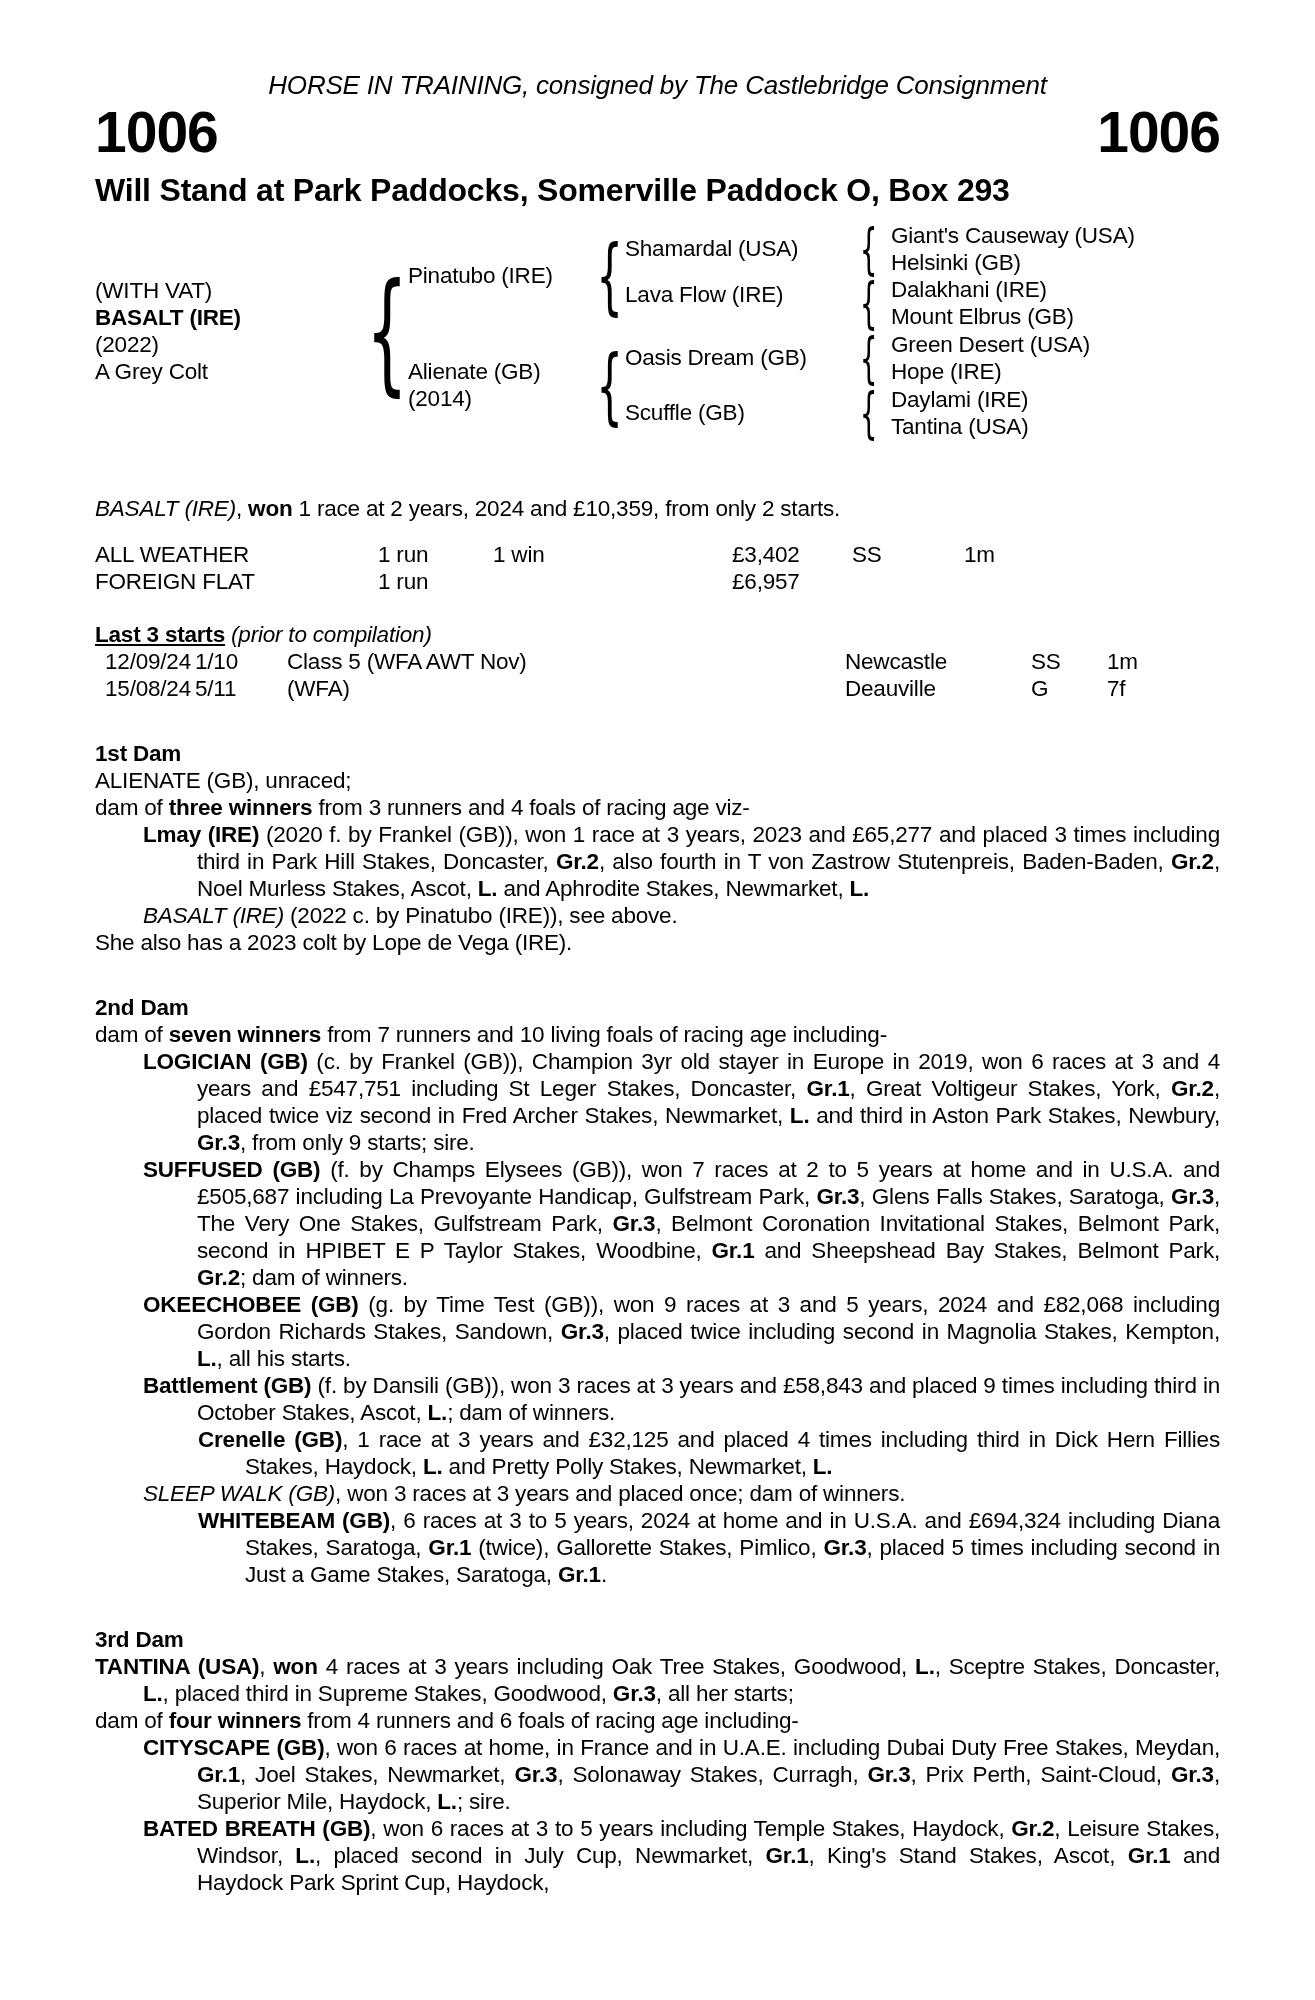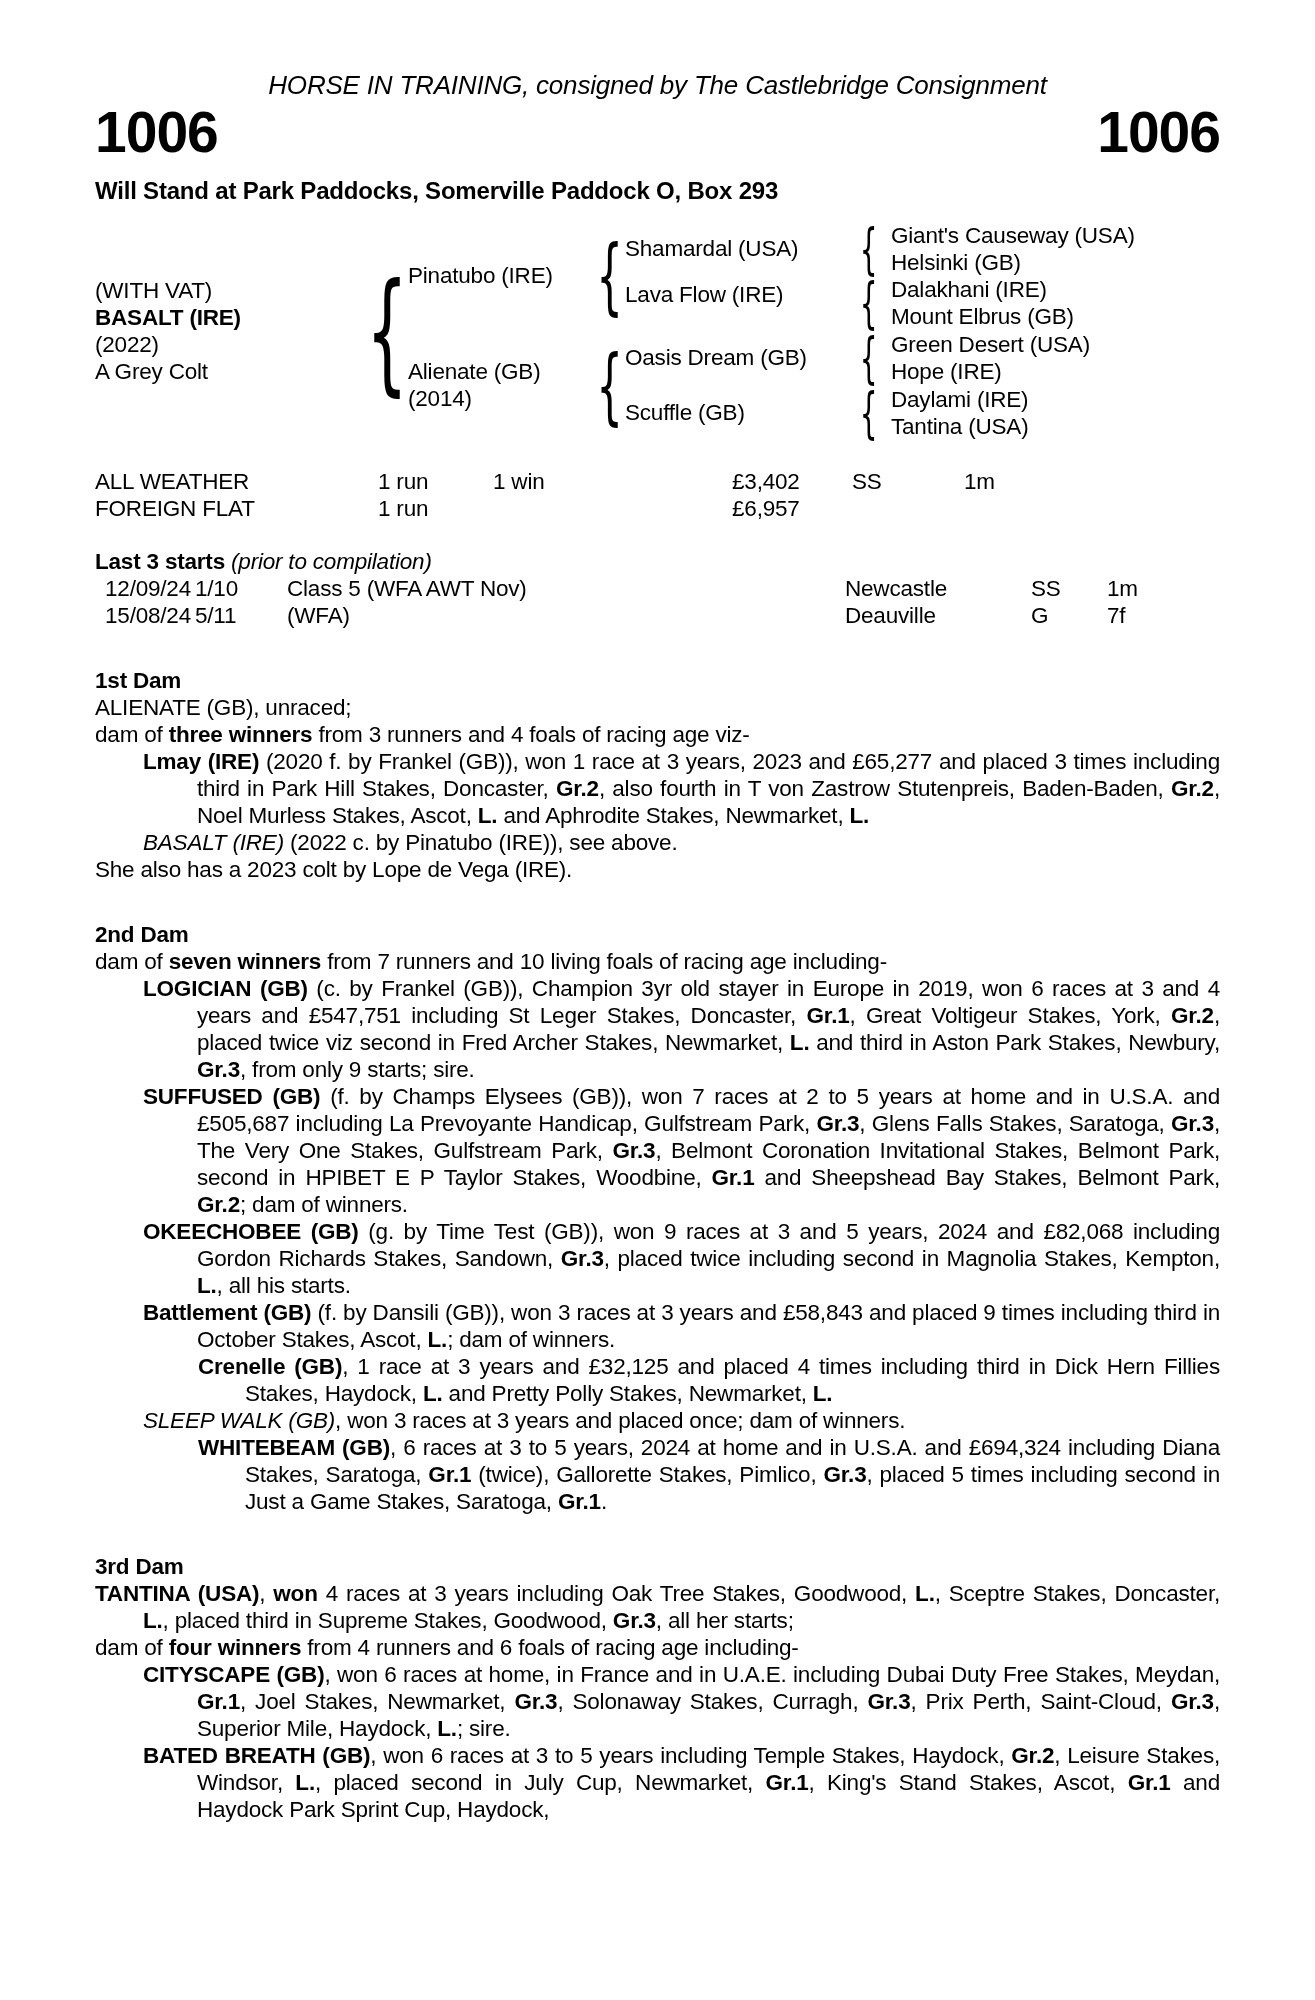--- a/index.html
+++ b/index.html
@@ -13,21 +13,21 @@
 
   .consignment-title{
     margin-top:70px; text-align:center; font-style:italic;
     font-size:26px; line-height:30px;
   }
   .lot-row{
     display:flex; justify-content:space-between; align-items:flex-start;
     margin-top:4px; font-size:57px; font-weight:bold; line-height:1;
     letter-spacing:-1px;
   }
-  .stand-note{margin-top:16px; font-size:24px; font-weight:bold;}
+  .stand-note{margin-top:16px; font-size:32px; font-weight:bold;}
 
   
   .pedigree-tree{position:relative; height:235px; margin-top:10px;}
   .ped-name{position:absolute; white-space:nowrap;}
   .ped-bold{font-weight:bold;}
   .brace{
     position:absolute; line-height:1; font-weight:400;
     transform:scaleX(.5); transform-origin:center;
     display:flex; align-items:center; justify-content:center;
     font-family:"DejaVu Sans",sans-serif;
@@ -44,21 +44,21 @@
   .stats-table{margin-top:19px;}
   .stats-row{position:relative; height:27px;}
   .stats-row .c0{position:absolute; left:0;}
   .stats-row .c1{position:absolute; left:283px;}
   .stats-row .c2{position:absolute; left:398px;text-align:right;}
   .stats-row .c3{position:absolute; left:637px;}
   .stats-row .c4{position:absolute; left:757px;}
   .stats-row .c5{position:absolute; left:869px;}
 
   .last-starts{margin-top:26px;}
-  .ls-heading .t{font-weight:bold;}
+  .ls-heading .t{font-weight:bold;text-decoration:underline;}
   .ls-heading .q{font-style:italic;}
   .ls-row{position:relative; height:27px;}
   .ls-row .c0{position:absolute; left:10px;}
   .ls-row .c1{position:absolute; left:100px;}
   .ls-row .c2{position:absolute; left:192px;}
   .ls-row .c3{position:absolute; left:750px;}
   .ls-row .c4{position:absolute; left:936px;}
   .ls-row .c5{position:absolute; left:1012px;}
 
   
@@ -114,20 +114,21 @@
       <span class="ped-name" style="left:796px; top:8px">Giant's Causeway (USA)</span>
       <span class="ped-name" style="left:796px; top:35px">Helsinki (GB)</span>
       <span class="ped-name" style="left:796px; top:62px">Dalakhani (IRE)</span>
       <span class="ped-name" style="left:796px; top:89px">Mount Elbrus (GB)</span>
       <span class="ped-name" style="left:796px; top:117px">Green Desert (USA)</span>
       <span class="ped-name" style="left:796px; top:144px">Hope (IRE)</span>
       <span class="ped-name" style="left:796px; top:172px">Daylami (IRE)</span>
       <span class="ped-name" style="left:796px; top:199px">Tantina (USA)</span>
     </div>
 
+    <div class="race-summary"><span class="run-i">BASALT (IRE)</span><span>, </span><span class="run-b">won</span><span> 1 race at 2 years, 2024 and £10,359, from only 2 starts.</span></div>
 
     <div class="stats-table">
       <div class="stats-row">
         <span class="c0">ALL WEATHER</span>
         <span class="c1">1 run</span>
         <span class="c2">1 win</span>
         <span class="c3">£3,402</span>
         <span class="c4">SS</span>
         <span class="c5">1m</span>
       </div>

